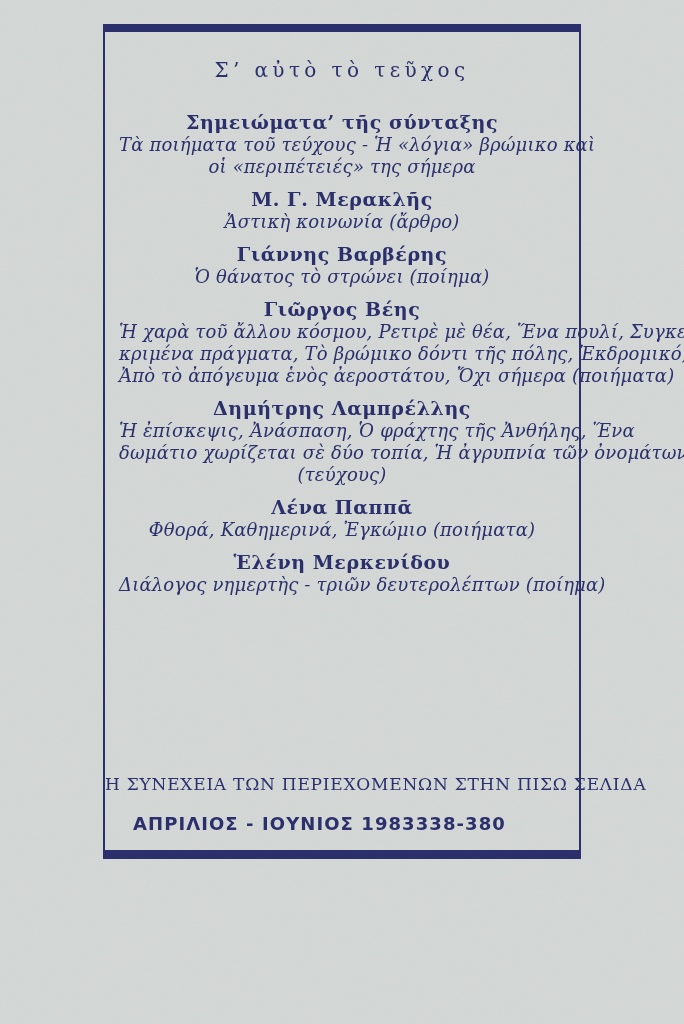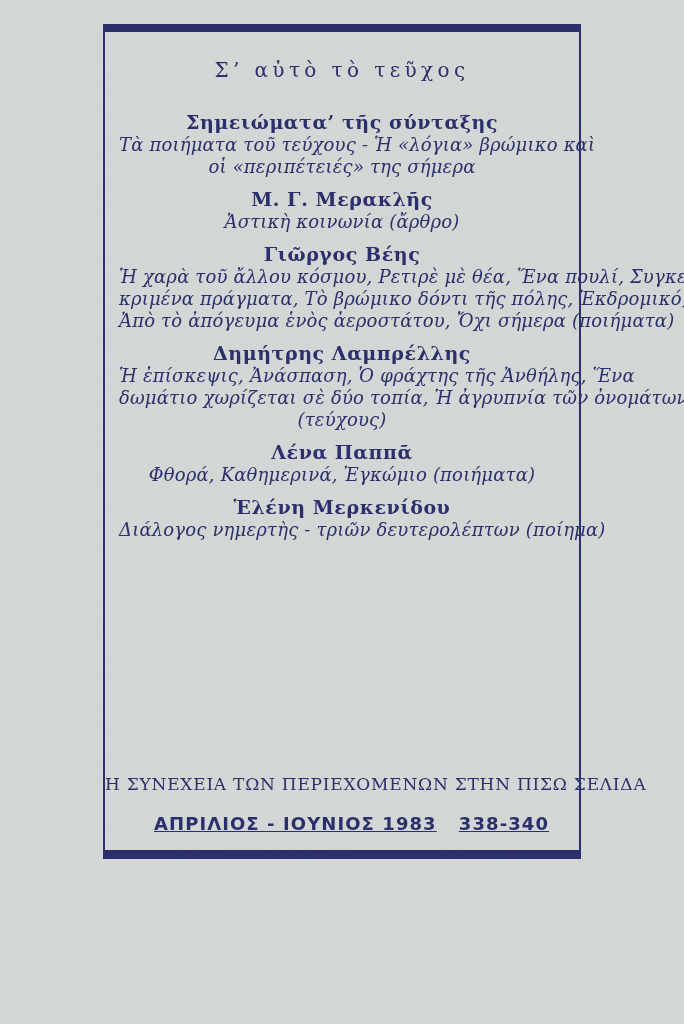--- a/index.html
+++ b/index.html
@@ -71,28 +71,26 @@
     left:0;right:0;bottom:56px;
     font-size:17px;
     letter-spacing:.045em;
     white-space:nowrap;
     text-align:center;
   }
   .issue-row{
     position:absolute;
     left:0;right:0;bottom:16px;
     display:flex;
-    justify-content:space-between;
-    padding:0 30px 0 49px;
+    padding:0 30px 0 28px;
     font-family:"DejaVu Sans","Liberation Sans",sans-serif;
     font-weight:700;
     font-size:18px;
     letter-spacing:.06em;
     white-space:nowrap;
-    text-decoration:underline;
   }
 </style>
 </head>
 <body>
 
 <div class="page">
 
   <svg class="texture" xmlns="http://www.w3.org/2000/svg">
     <filter id="grain">
       <feTurbulence type="fractalNoise" baseFrequency="0.9" numOctaves="2" stitchTiles="stitch"></feTurbulence>
@@ -110,20 +108,24 @@
         <section class="toc-entry">
           <div class="toc-author">Σημειώματα’ τῆς σύνταξης</div>
           <div class="toc-line">Τὰ ποιήματα τοῦ τεύχους - Ἡ «λόγια» βρώμικο καὶ</div>
           <div class="toc-line">οἱ «περιπέτειές» της σήμερα</div>
         </section>
         <section class="toc-entry">
           <div class="toc-author">Μ. Γ. Μερακλῆς</div>
           <div class="toc-line">Ἀστικὴ κοινωνία (ἄρθρο)</div>
         </section>
         <section class="toc-entry">
+          <div class="toc-author">Γιάννης Βαρβέρης</div>
+          <div class="toc-line">Ὁ θάνατος τὸ στρώνει (ποίημα)</div>
+        </section>
+        <section class="toc-entry">
           <div class="toc-author">Γιῶργος Βέης</div>
           <div class="toc-line">Ἡ χαρὰ τοῦ ἄλλου κόσμου, Ρετιρὲ μὲ θέα, Ἕνα πουλί, Συγκε-</div>
           <div class="toc-line">κριμένα πράγματα, Τὸ βρώμικο δόντι τῆς πόλης, Ἐκδρομικό,</div>
           <div class="toc-line">Ἀπὸ τὸ ἀπόγευμα ἑνὸς ἀεροστάτου, Ὄχι σήμερα (ποιήματα)</div>
         </section>
         <section class="toc-entry">
           <div class="toc-author">Δημήτρης Λαμπρέλλης</div>
           <div class="toc-line">Ἡ ἐπίσκεψις, Ἀνάσπαση, Ὁ φράχτης τῆς Ἀνθήλης, Ἕνα</div>
           <div class="toc-line">δωμάτιο χωρίζεται σὲ δύο τοπία, Ἡ ἀγρυπνία τῶν ὀνομάτων</div>
           <div class="toc-line">(τεύχους)</div>
@@ -135,17 +137,17 @@
         <section class="toc-entry">
           <div class="toc-author">Ἑλένη Μερκενίδου</div>
           <div class="toc-line">Διάλογος νημερτὴς - τριῶν δευτερολέπτων (ποίημα)</div>
         </section>
       </div>
 
     <div class="footer-note">Η ΣΥΝΕΧΕΙΑ ΤΩΝ ΠΕΡΙΕΧΟΜΕΝΩΝ ΣΤΗΝ ΠΙΣΩ ΣΕΛΙΔΑ</div>
 
     <div class="issue-row">
       <span>ΑΠΡΙΛΙΟΣ - ΙΟΥΝΙΟΣ 1983</span>
-      <span>338-340</span>
+      <span>338-380</span>
     </div>
 
   </div>
 </div>
 
 </body></html>

